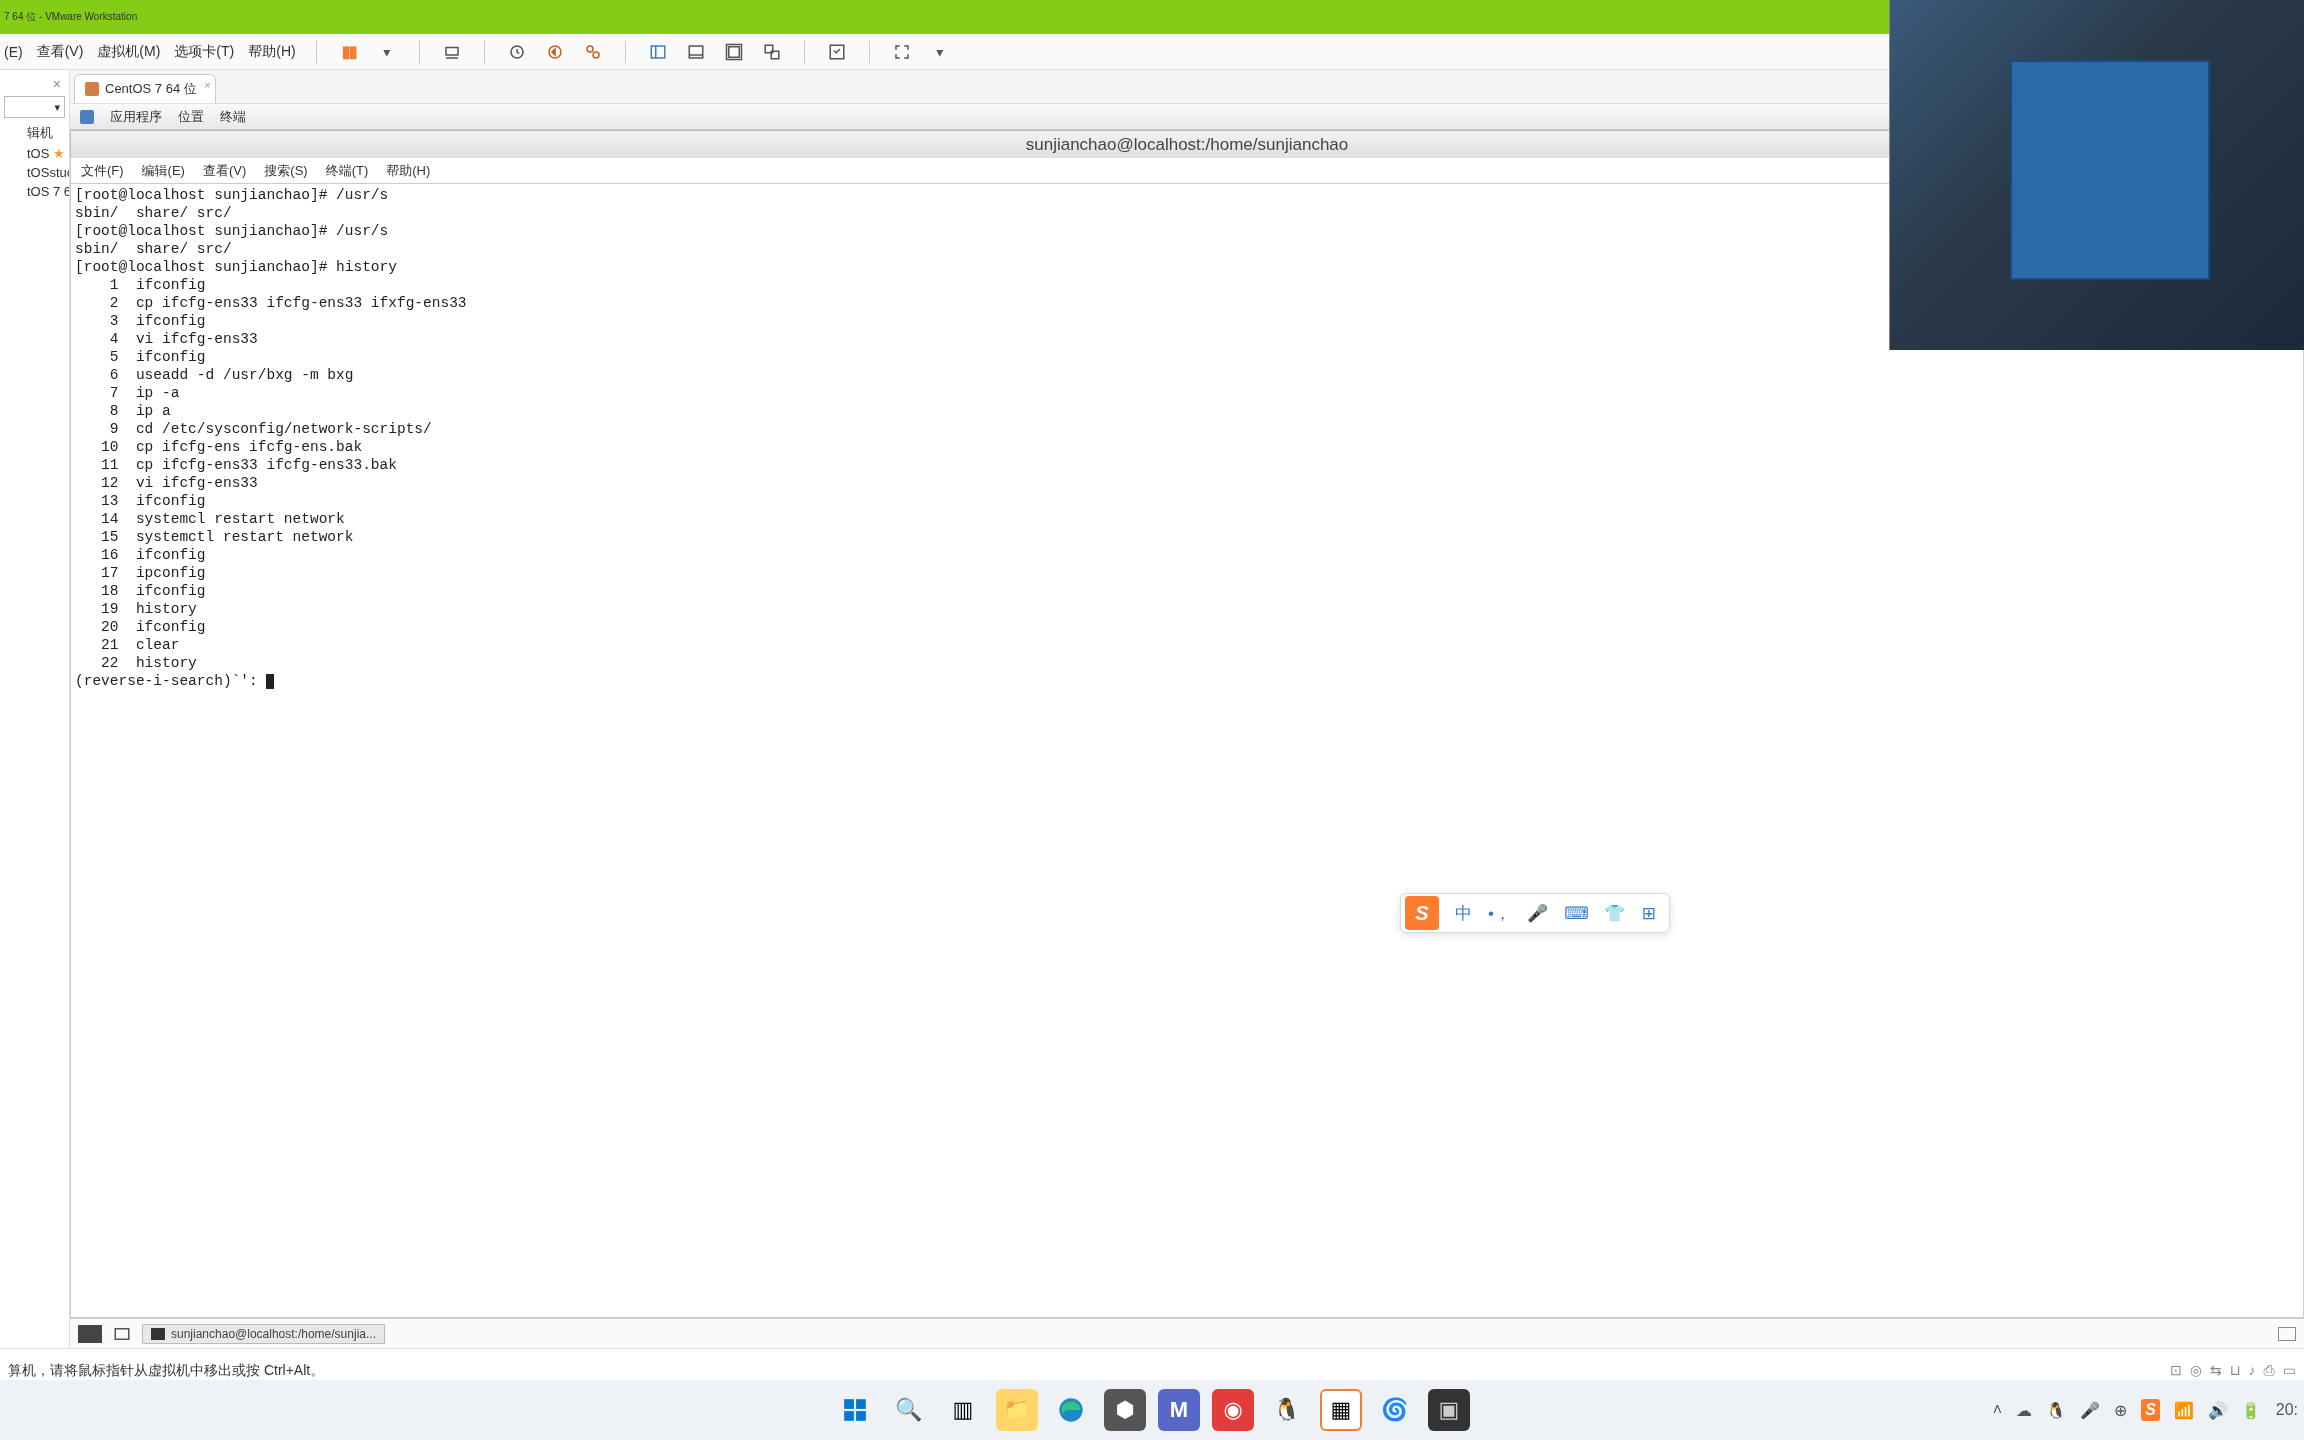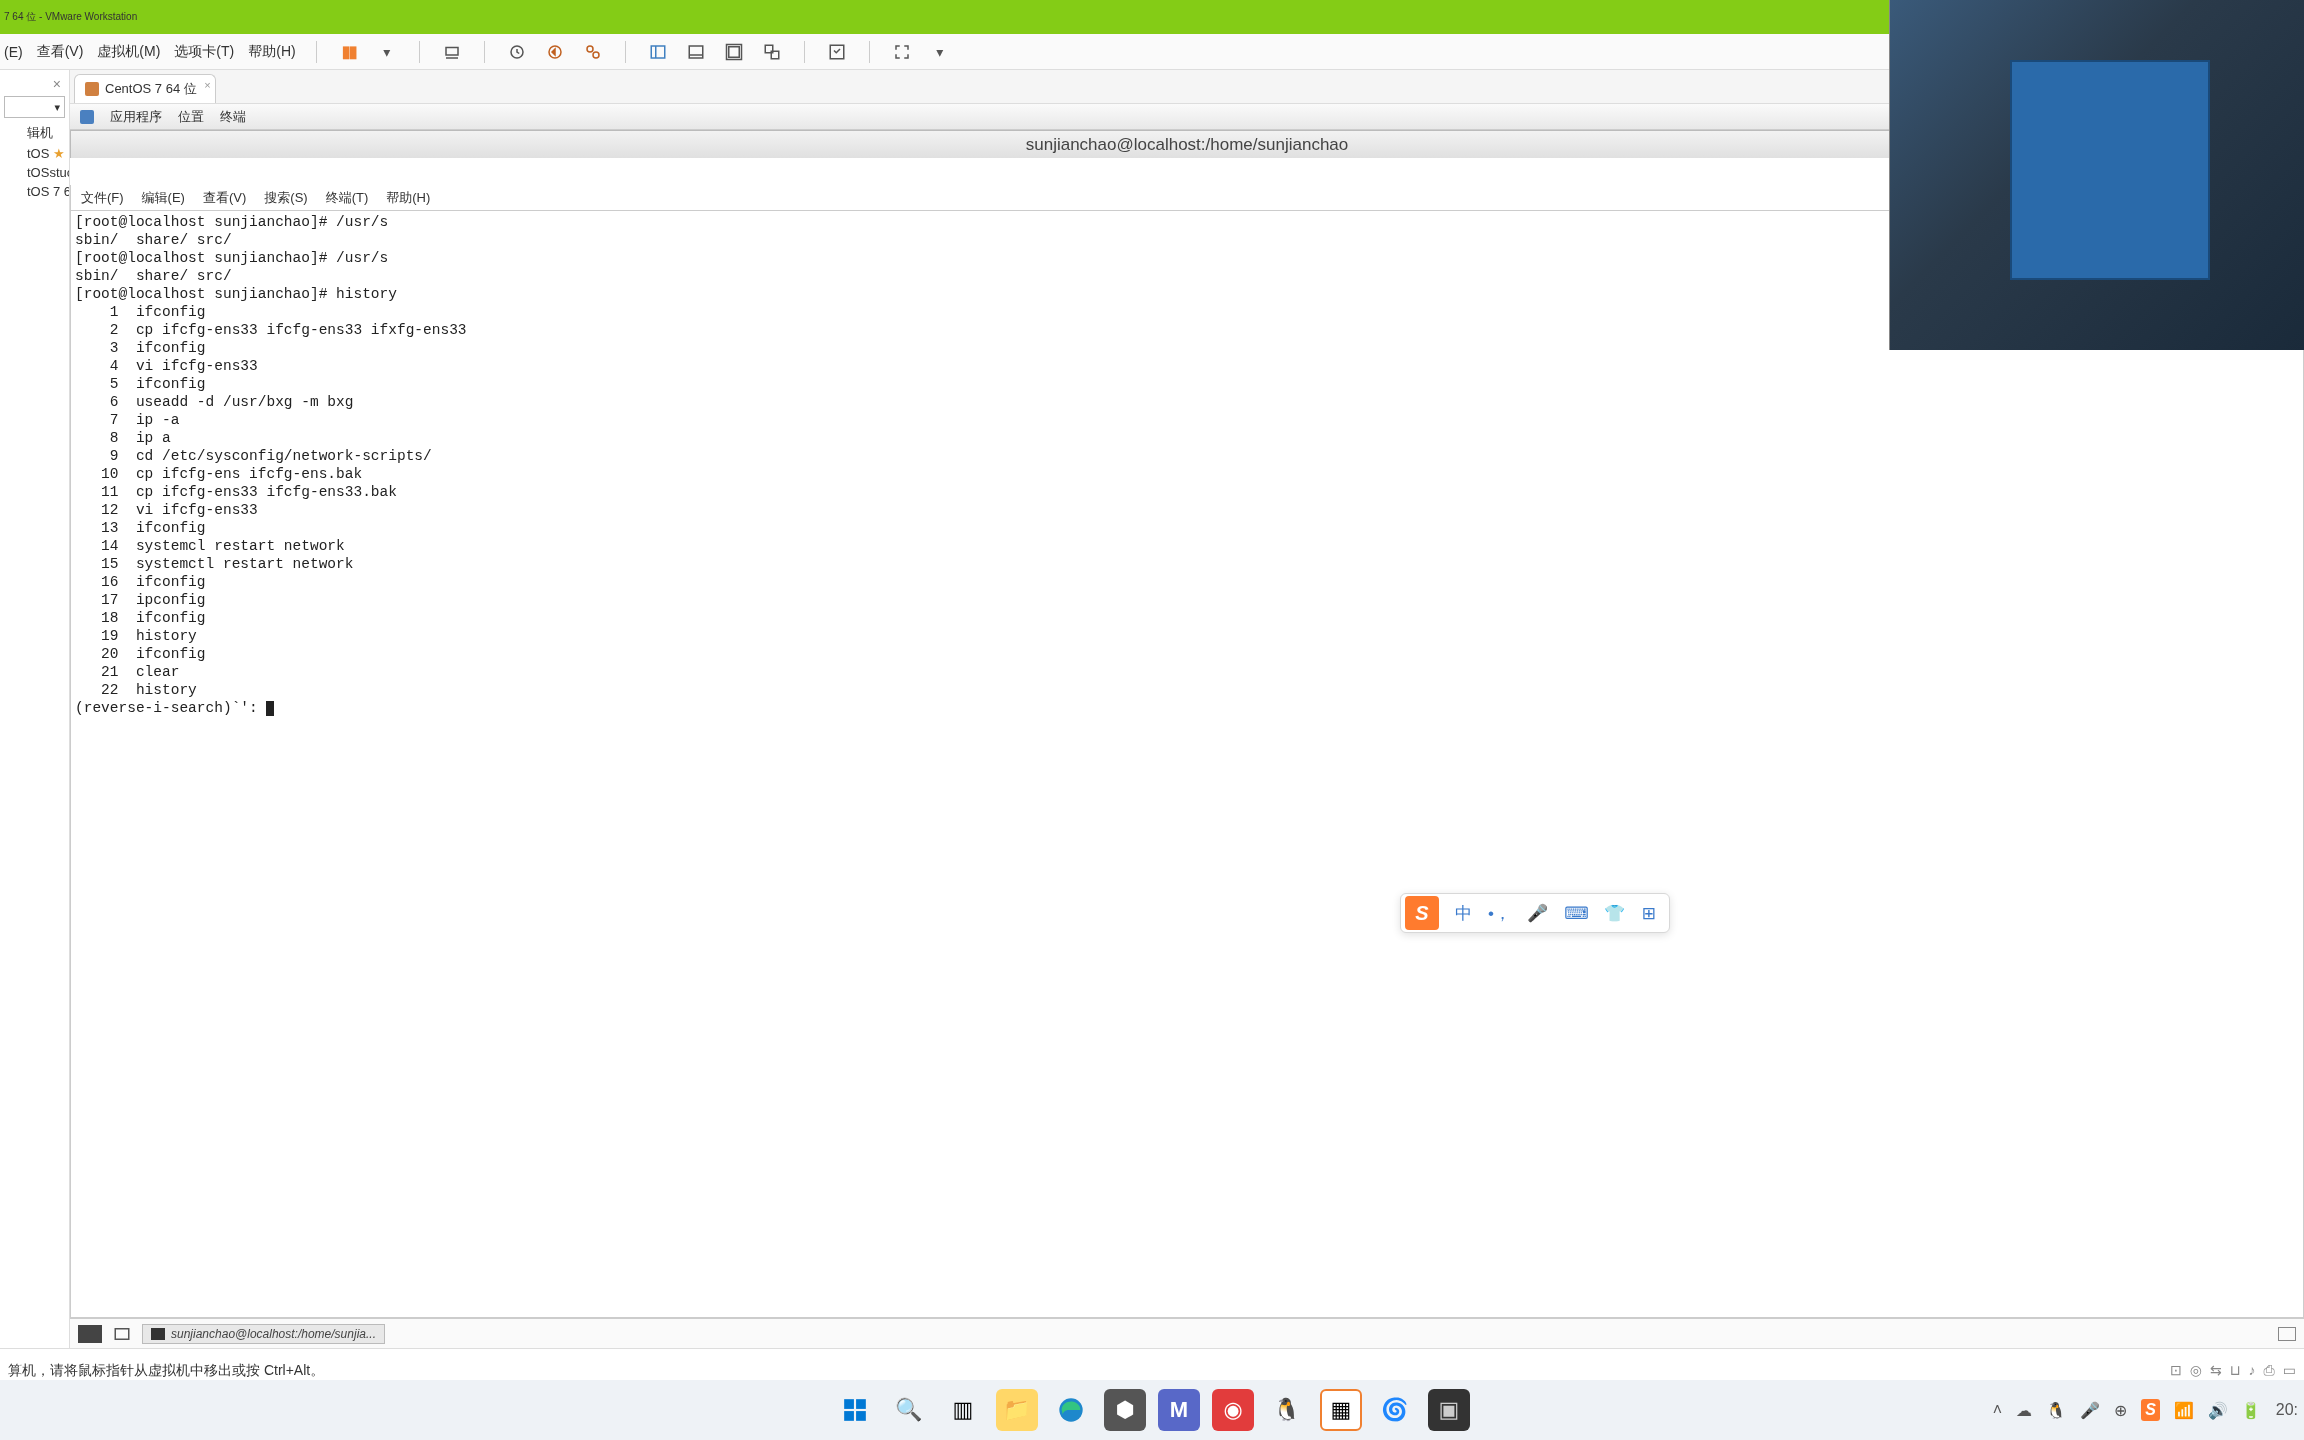--- a/index.html
+++ b/index.html
@@ -84,42 +84,42 @@
   .gnome-top .apps-icon { width: 14px; height: 14px; background: #4a80c0; border-radius: 2px; }
   .term-titlebar {
     height: 28px; background: linear-gradient(#f2f2f2,#e0e0e0);
     border: 1px solid #bbb; border-bottom: none;
     display: flex; align-items: center; justify-content: center;
     font-size: 17px; color: #444;
   }
   .term-menubar {
     height: 26px; background: #fff; border: 1px solid #ccc; border-top: none;
     display: flex; align-items: center; gap: 18px;
-    padding-left: 10px; font-size: 13px; color: #333; margin-top: 27px;
+    padding-left: 10px; font-size: 13px; color: #333;
   }
   .terminal-body {
     flex: 1; background: #fff; border: 1px solid #ccc; border-top: none;
     font-family: Liberation Mono, monospace;
     font-size: 14.5px; line-height: 18px;
     color: #222; padding: 2px 4px;
     white-space: pre;
     overflow: hidden;
   }
   .cursor-block {
     display: inline-block; width: 8px; height: 15px;
     background: #222; vertical-align: text-bottom;
   }
   .vm-statusbar {
     height: 30px; background: #fafafa; border-top: 1px solid #ccc;
     display: flex; align-items: center; gap: 8px; padding: 0 8px;
     font-size: 12px; color: #444;
   }
   .vm-statusbar .task-btn {
     background: #e8e8e8; border: 1px solid #bbb; padding: 2px 8px;
-    display: flex; align-items: center; gap: 6px; font-style: italic;
+    display: flex; align-items: center; gap: 6px;
   }
   .vm-statusbar .right-icons { margin-left: auto; display: flex; gap: 6px; }
   .vm-statusbar .right-icons span {
     width: 18px; height: 14px; border: 1px solid #888; display: inline-block;
   }
   .vmware-hintbar {
     height: 44px; background: #fff; border-top: 1px solid #ddd;
     display: flex; align-items: center; padding: 0 8px;
     font-size: 14px; color: #333;
   }

